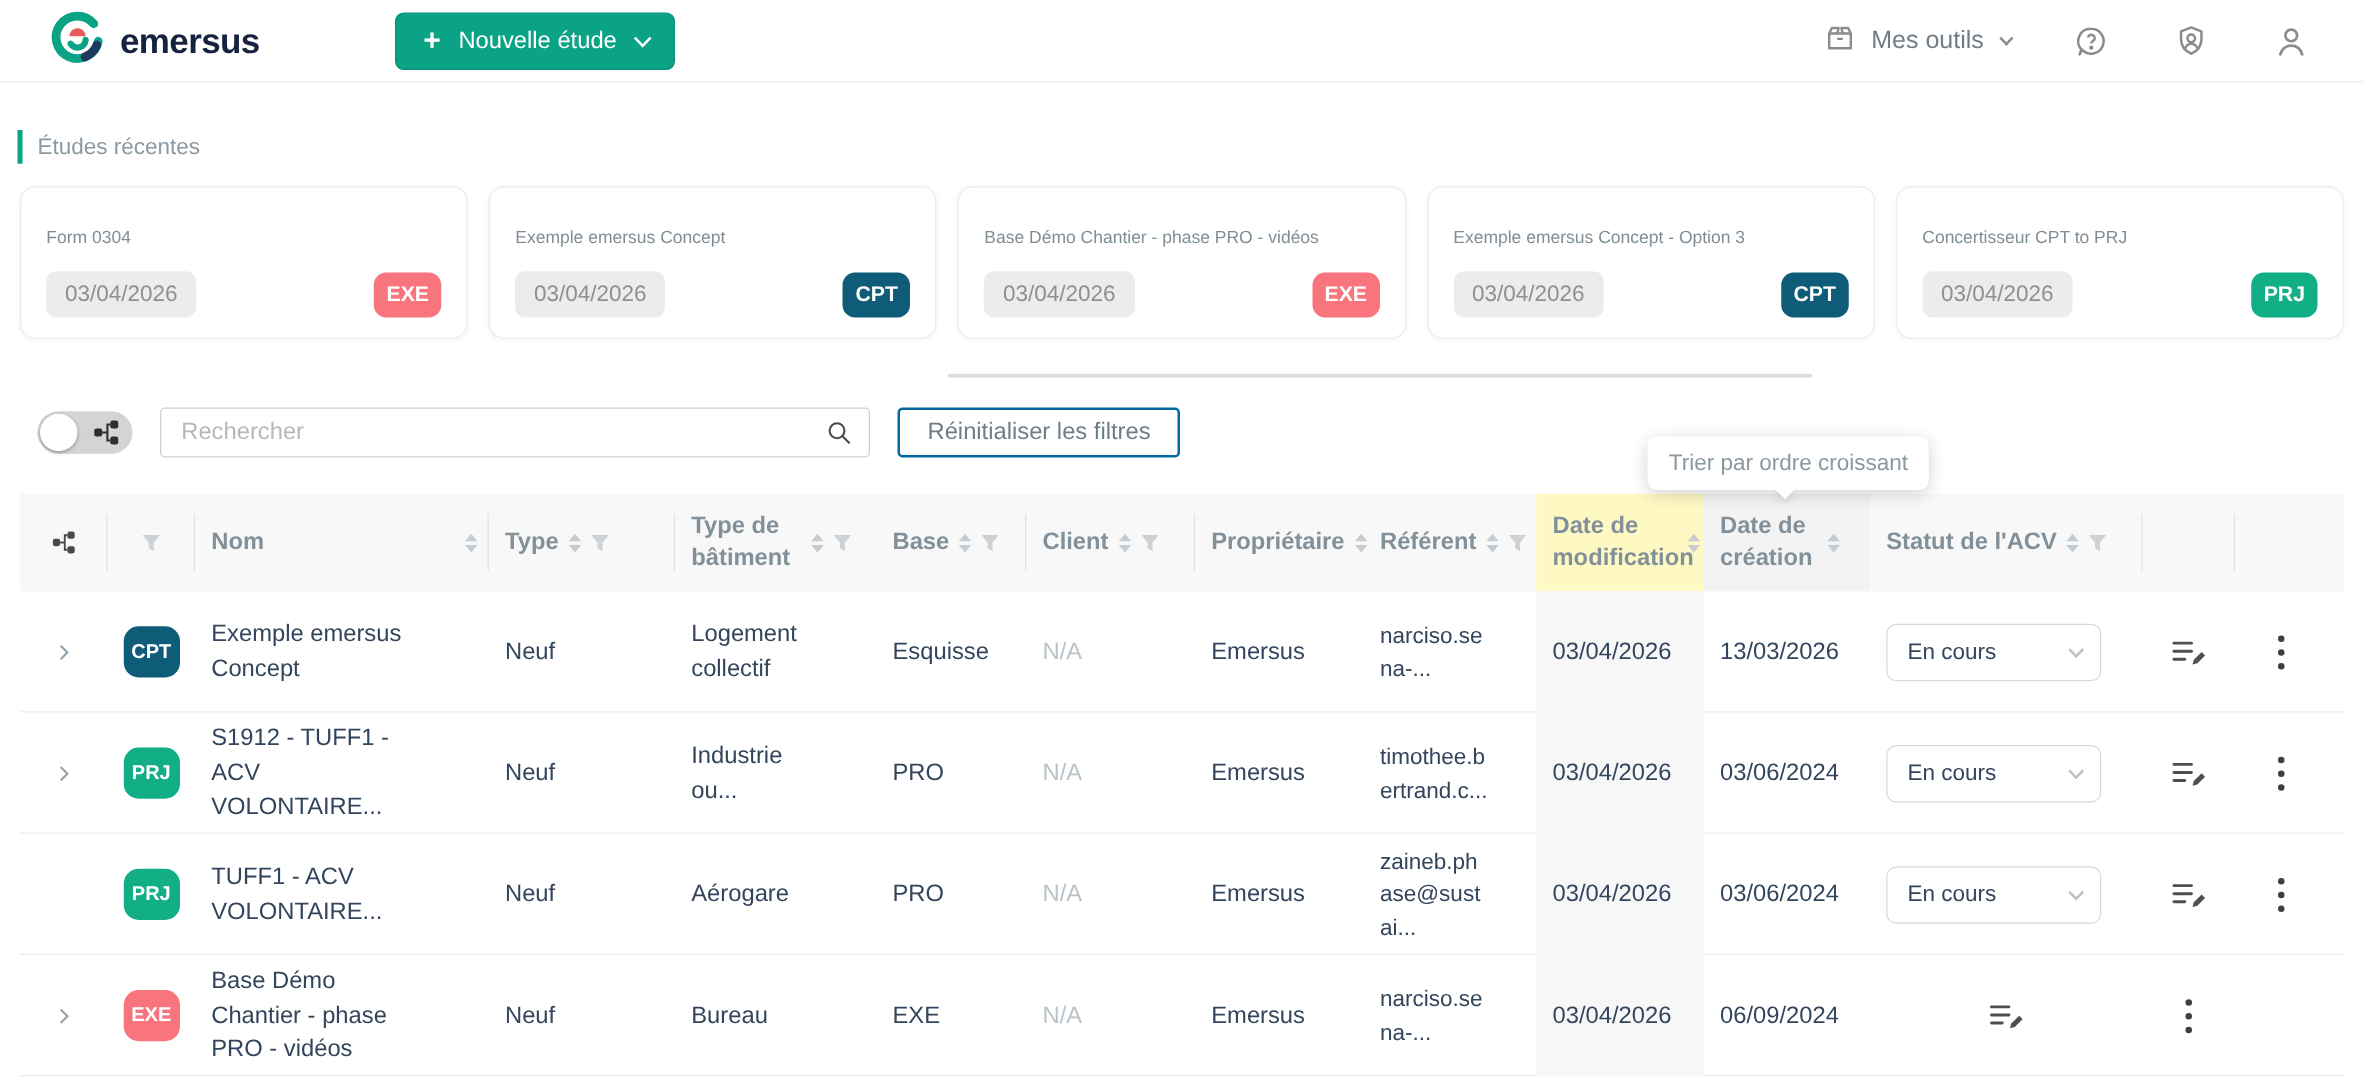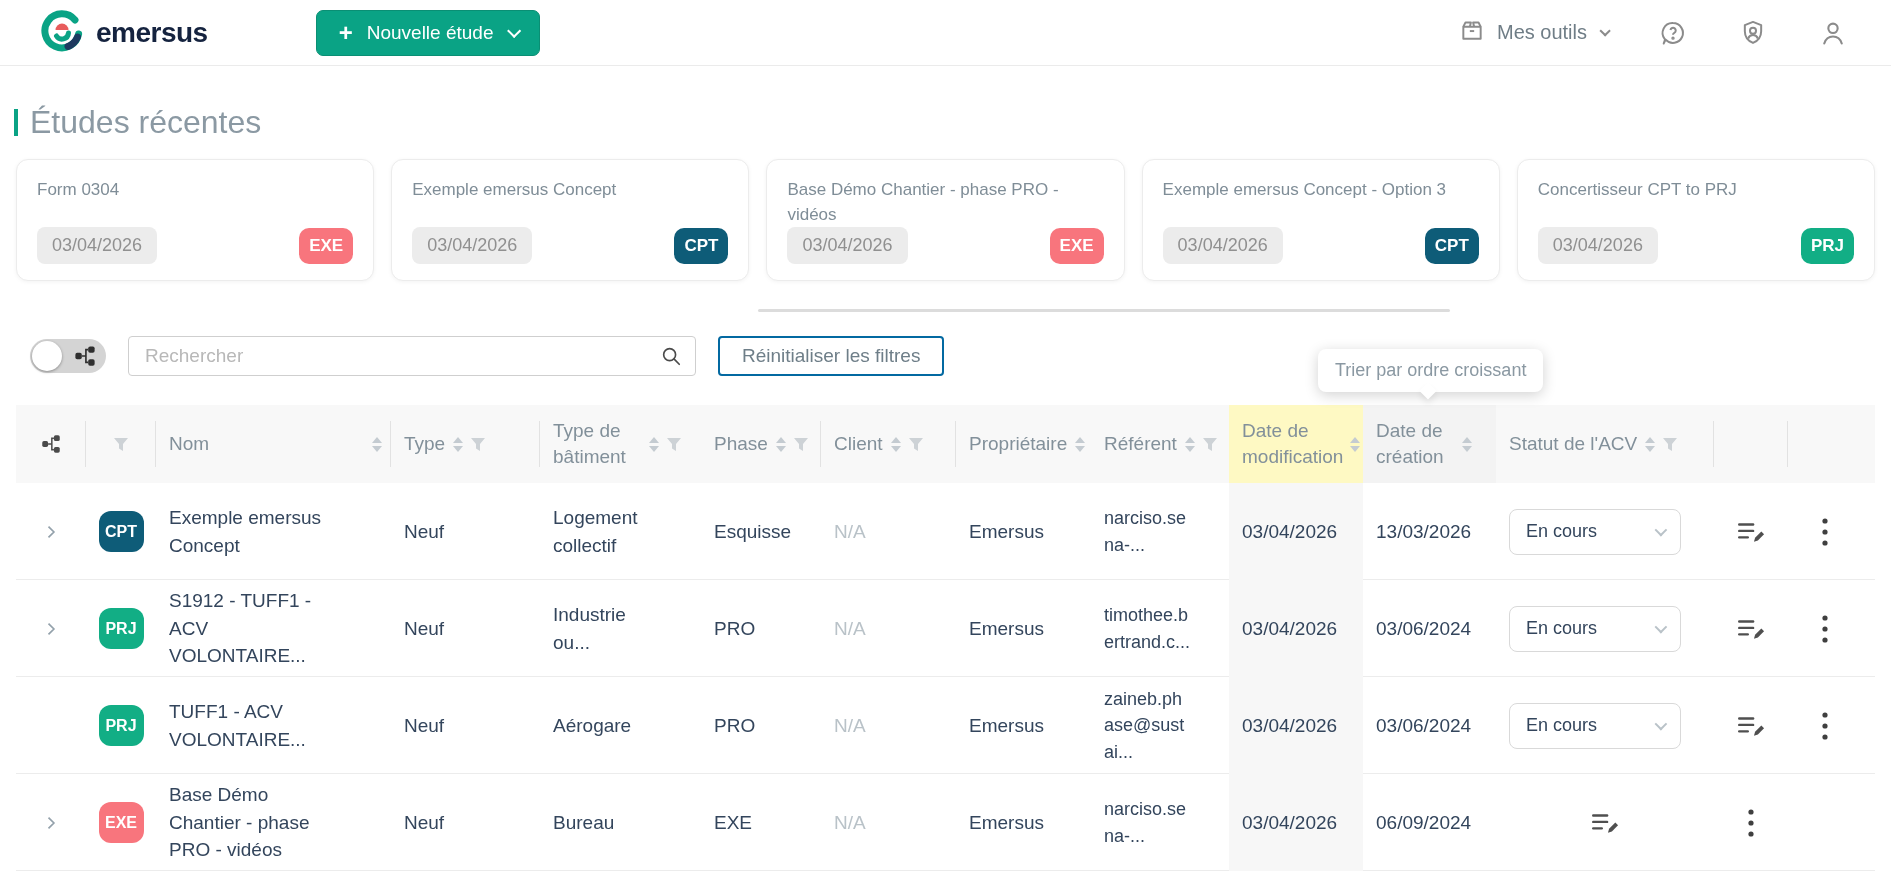--- a/index.html
+++ b/index.html
@@ -19,26 +19,26 @@
   .chev { width:10px; height:10px; border-right:2px solid currentColor; border-bottom:2px solid currentColor;
           transform:rotate(45deg) translateY(-3px); display:inline-block; }
   .topbar-right { margin-left:auto; display:flex; align-items:center; gap:52px; color:#8b8b8b; }
   .tools { display:flex; align-items:center; gap:12px; font-size:20px; color:#6f7d86; cursor:pointer; }
   .tools .chev { border-color:#8b8b8b; width:8px; height:8px; }
   .icon-btn { background:none; border:none; cursor:pointer; color:#8b8b8b; display:flex; }
 
   
   .section-title { margin:38px 0 0 14px; display:flex; align-items:center; gap:12px; }
   .section-title .bar { width:4px; height:27px; background:#0aa385; }
-  .section-title h1 { font-size:32px; font-weight:normal; color:#8b99a3; }
+  .section-title h1 { font-size:18px; font-weight:normal; color:#8b99a3; }
   .cards { display:flex; gap:17px; margin:18px 16px 0 16px; }
   .card { flex:1; border:1px solid #ececec; border-radius:12px; background:#fff;
           box-shadow:0 1px 4px rgba(0,0,0,.05); height:122px; padding:18px 20px 16px 20px;
           display:flex; flex-direction:column; justify-content:space-between; cursor:pointer; }
-  .card-title { font-size:17px; color:#7f8d97; line-height:1.45; }
+  .card-title { font-size:14px; color:#7f8d97; line-height:1.45;margin-top:11px; }
   .card-foot { display:flex; align-items:center; justify-content:space-between; }
   .date-pill { background:#ececec; color:#909090; font-size:18px; padding:8px 15px; border-radius:8px; }
   .badge { color:#fff; font-weight:bold; font-size:17px; padding:8px 10px; border-radius:10px; }
   .cards-scrollbar { height:3px; width:692px; background:#dcdcdc; margin:28px 0 0 758px; border-radius:2px; }
 
   
   .filter-row { display:flex; align-items:center; margin:24px 0 0 30px; gap:22px; }
   .tree-toggle { width:76px; height:34px; background:#d4d4d4; border-radius:17px; position:relative;
                  border:none; cursor:pointer; display:flex; align-items:center; }
   .knob { position:absolute; left:2px; top:2px; width:30px; height:30px; border-radius:50%;
@@ -58,21 +58,21 @@
   .tooltip { position:absolute; top:349px; left:1318px; background:#fff; border-radius:8px;
              box-shadow:0 3px 14px rgba(0,0,0,.18); padding:11px 17px; font-size:18px;
              color:#8a98a2; z-index:5; white-space:nowrap; }
   .tooltip::after { content:""; position:absolute; bottom:-5px; left:46%; width:12px; height:12px;
              background:#fff; transform:rotate(45deg); box-shadow:3px 3px 6px rgba(0,0,0,.08); }
 
   
   .table { margin:29px 16px 0 16px; }
   .trow { display:grid; align-items:center;
           grid-template-columns:70px 70px 235px 149px 161px 120px 135px 135px 138px 134px 133px 218px 74px 73px; }
-  .thead { background:#f8f8f8; height:78px; color:#82909a; font-size:19px; }
+  .thead { background:#f8f8f8; height:78px; color:#82909a; font-size:19px;font-weight:bold; }
   .th { display:flex; align-items:center; gap:8px; height:46px; padding:0 8px 0 13px; line-height:1.35; }
   .th.sep { border-right:1px solid #e2e2e2; }
   .th.center { justify-content:center; padding:0; }
   .th.spread { justify-content:space-between; }
   .th-mod { background:#fef9c3; height:78px; align-items:center; }
   .th-cre { background:#f3f3f3; height:78px; align-items:center; }
   .sort { display:flex; flex-direction:column; gap:3px; cursor:pointer; }
   .tri-up   { width:0; height:0; border-left:5px solid transparent; border-right:5px solid transparent;
               border-bottom:6px solid #c4cbd1; }
   .tri-down { width:0; height:0; border-left:5px solid transparent; border-right:5px solid transparent;
@@ -264,21 +264,21 @@
             <span class="tri-up"></span>
             <span class="tri-down"></span>
           </span>
         <span class="funnel">
           <svg width="14" height="13" viewBox="0 0 14 13">
               <path d="M0 0h14l-5 6v7l-4-2.4V6z" fill="#cdd2d6"></path>
             </svg>
         </span>
       </div>
       <div class="th sep">
-        <span>Phase</span>
+        <span>Base</span>
         <span class="sort">
             <span class="tri-up"></span>
             <span class="tri-down"></span>
           </span>
         <span class="funnel">
           <svg width="14" height="13" viewBox="0 0 14 13">
               <path d="M0 0h14l-5 6v7l-4-2.4V6z" fill="#cdd2d6"></path>
             </svg>
         </span>
       </div>

